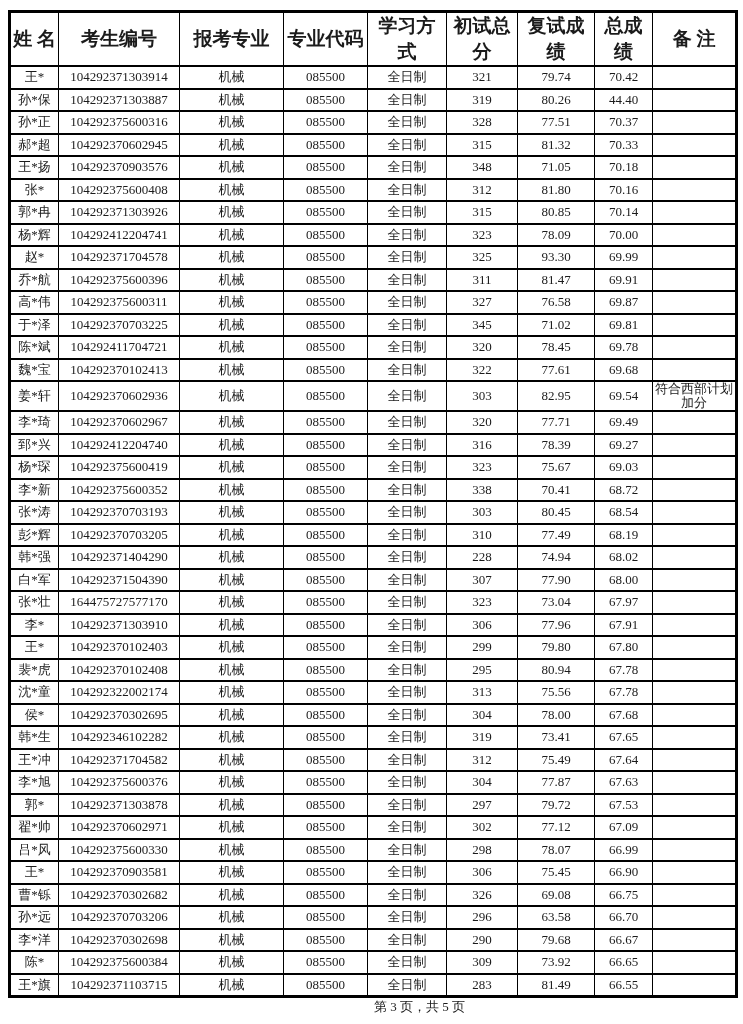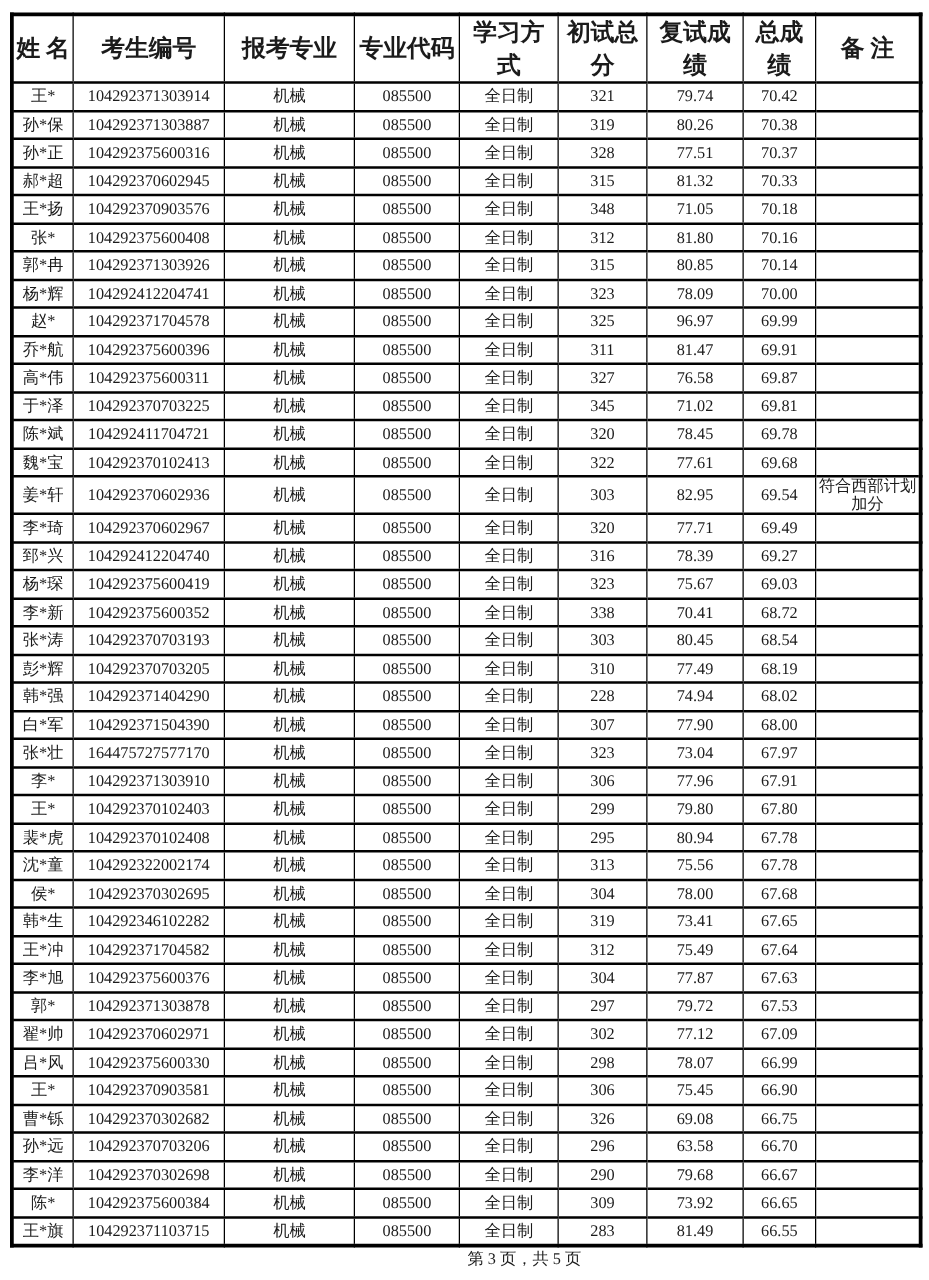--- a/index.html
+++ b/index.html
@@ -105,21 +105,21 @@
           <td></td>
         </tr>
         <tr>
           <td>孙*保</td>
           <td>104292371303887</td>
           <td>机械</td>
           <td>085500</td>
           <td>全日制</td>
           <td>319</td>
           <td>80.26</td>
-          <td>70.38</td>
+          <td>44.40</td>
           <td></td>
         </tr>
         <tr>
           <td>孙*正</td>
           <td>104292375600316</td>
           <td>机械</td>
           <td>085500</td>
           <td>全日制</td>
           <td>328</td>
           <td>77.51</td>
@@ -181,21 +181,21 @@
           <td>70.00</td>
           <td></td>
         </tr>
         <tr>
           <td>赵*</td>
           <td>104292371704578</td>
           <td>机械</td>
           <td>085500</td>
           <td>全日制</td>
           <td>325</td>
-          <td>96.97</td>
+          <td>93.30</td>
           <td>69.99</td>
           <td></td>
         </tr>
         <tr>
           <td>乔*航</td>
           <td>104292375600396</td>
           <td>机械</td>
           <td>085500</td>
           <td>全日制</td>
           <td>311</td>

